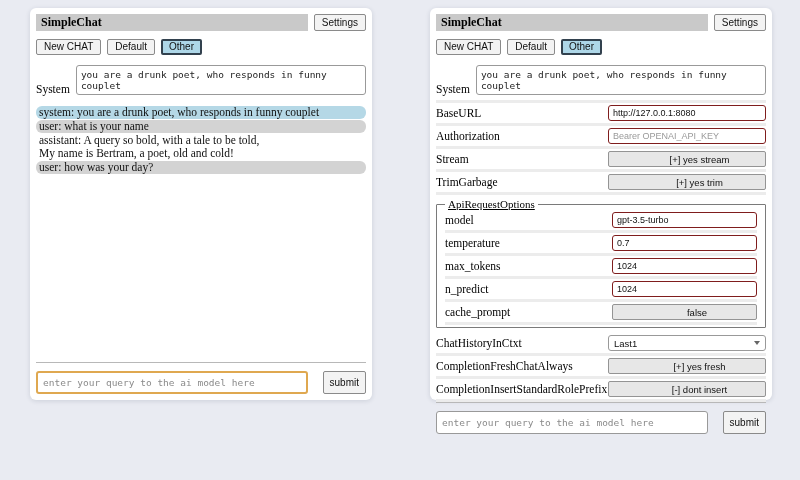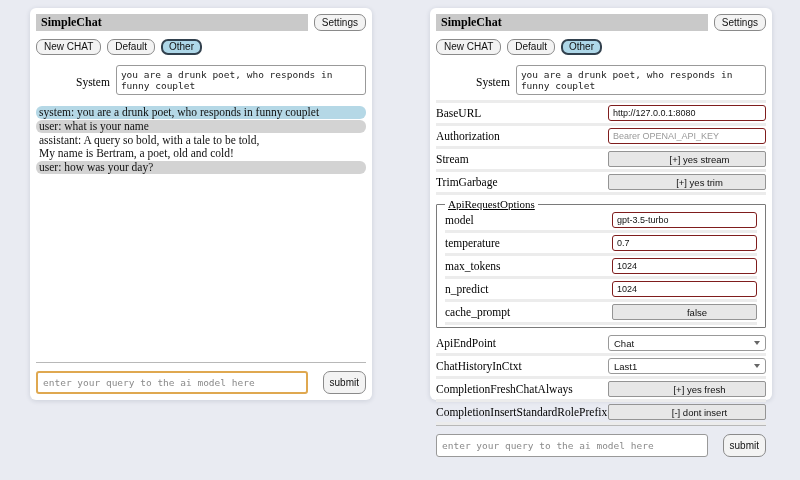--- a/index.html
+++ b/index.html
@@ -25,31 +25,31 @@
   #right-panel { left: 430px; }
 
   
   .hdr { display: flex; gap: 6px; align-items: stretch; }
   .titlebar {
     flex: 1; background: #c9c9c9; color: #000;
     font: bold 12px "Liberation Serif", serif;
     padding: 2px 5px; line-height: 13px;
   }
   .btn {
-    background: #f3f3f3; border: 1px solid #8a8a8a; border-radius: 7px;
+    background: #f3f3f3; border: 1px solid #8a8a8a; border-radius: 2px;
     font: 10px "Liberation Sans", sans-serif; color: #111;
     padding: 1px 7px; cursor: pointer; line-height: 12px;
   }
   .session-row { display: flex; gap: 6px; margin-top: 8px; }
   .btn.selected {
     background: #aed7e8; border: 2px solid #32414e; padding: 0 6px;
   }
 
   
-  .system-row { display: flex; gap: 6px; margin-top: 10px; align-items: center; margin-left: 40px; }
+  .system-row { display: flex; gap: 6px; margin-top: 10px; align-items: flex-end; }
   .lbl { font: 11.5px "Liberation Serif", serif; color: #000; }
   .system-row .lbl { padding-top: 4px; }
   textarea.sysbox {
     flex: 1; height: 22px; resize: none;
     border: 1px solid #999; border-radius: 3px;
     font: 9.5px "DejaVu Sans Mono", monospace; color: #222;
     padding: 3px 4px; background: #fff; outline: none;
   }
 
   
@@ -210,27 +210,20 @@
         <span class="lbl">n_predict</span>
         <input class="ctl" type="text" value="1024" style="">
       </div>
 
       <div class="srow">
         <span class="lbl">cache_prompt</span>
         <button class="ctl">false</button>
       </div>
     </fieldset>
 
-    <div class="srow">
-      <span class="lbl">ApiEndPoint</span>
-      <div class="sel ctl">
-        <span>Chat</span>
-        <span class="chev"></span>
-      </div>
-    </div>
 
     <div class="srow">
       <span class="lbl">ChatHistoryInCtxt</span>
       <div class="sel ctl">
         <span>Last1</span>
         <span class="chev"></span>
       </div>
     </div>
 
     <div class="srow">

